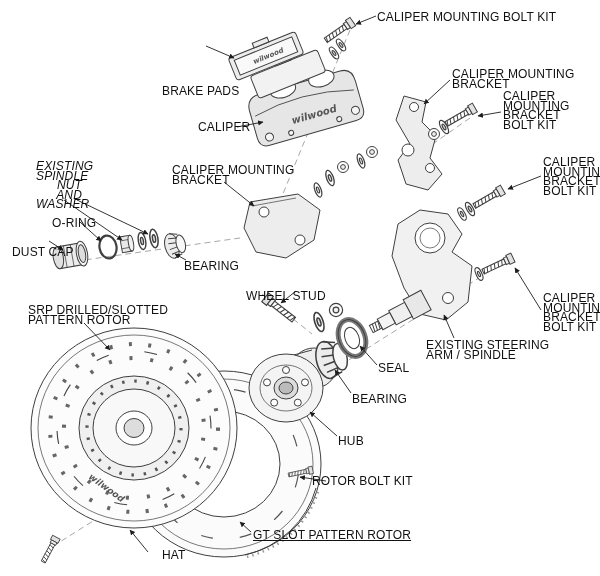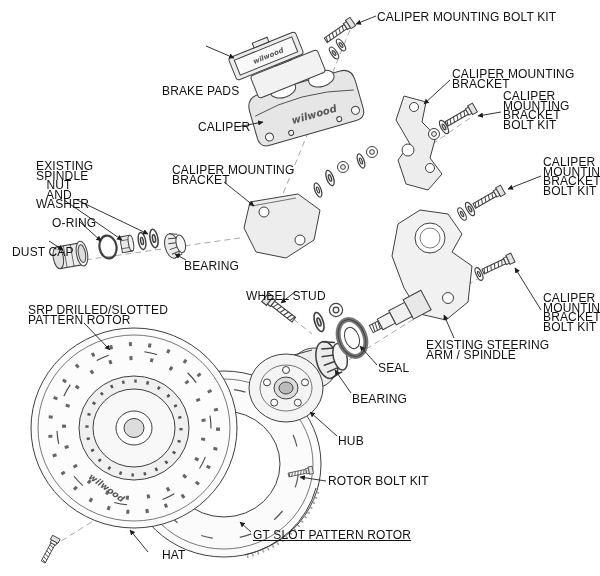--- a/index.html
+++ b/index.html
@@ -1,21 +1,21 @@
 <!DOCTYPE html>
 <html><head>
 <meta charset="utf-8">
 <style>
   html,body{margin:0;padding:0;background:#fff;}
   .stage{position:relative;width:600px;height:576px;background:#fff;overflow:hidden;
          font-family:"Liberation Sans",sans-serif;}
   .art{position:absolute;left:0;top:0;}
   .lbl{position:absolute;font-size:12px;line-height:9.5px;color:#111;
        white-space:pre-line;letter-spacing:.15px;}
-  .c{text-align:center;}
+  .c{text-align:right;font-style:italic;}
 </style>
 </head>
 <body>
 
 <div class="stage">
 
   <svg class="art" width="600" height="576" viewBox="0 0 600 576" xmlns="http://www.w3.org/2000/svg" xmlns:xlink="http://www.w3.org/1999/xlink">
     <defs>
       <marker id="arrow" markerWidth="7" markerHeight="7" refX="5.5" refY="3" orient="auto">
         <path d="M0,0 L6,3 L0,6 Z" fill="#1d1d1d"></path>
@@ -274,16 +274,16 @@
 MOUNTING
 BRACKET
 BOLT KIT</div>
   <div class="lbl" style="left:426px;top:341px;">EXISTING STEERING
 ARM / SPINDLE</div>
   <div class="lbl" style="left:28px;top:306px;">SRP DRILLED/SLOTTED
 PATTERN ROTOR</div>
   <div class="lbl" style="left:378px;top:364px;">SEAL</div>
   <div class="lbl" style="left:352px;top:395px;">BEARING</div>
   <div class="lbl" style="left:338px;top:437px;">HUB</div>
-  <div class="lbl" style="left:328px;top:477px;text-align:center;">ROTOR BOLT KIT</div>
+  <div class="lbl" style="left:312px;top:477px;text-align:center;">ROTOR BOLT KIT</div>
   <div class="lbl" style="left:253px;top:531px;text-decoration:underline;">GT SLOT PATTERN ROTOR</div>
   <div class="lbl" style="left:150px;top:551px;padding-left:12px;">HAT</div>
 </div>
 
 </body></html>

